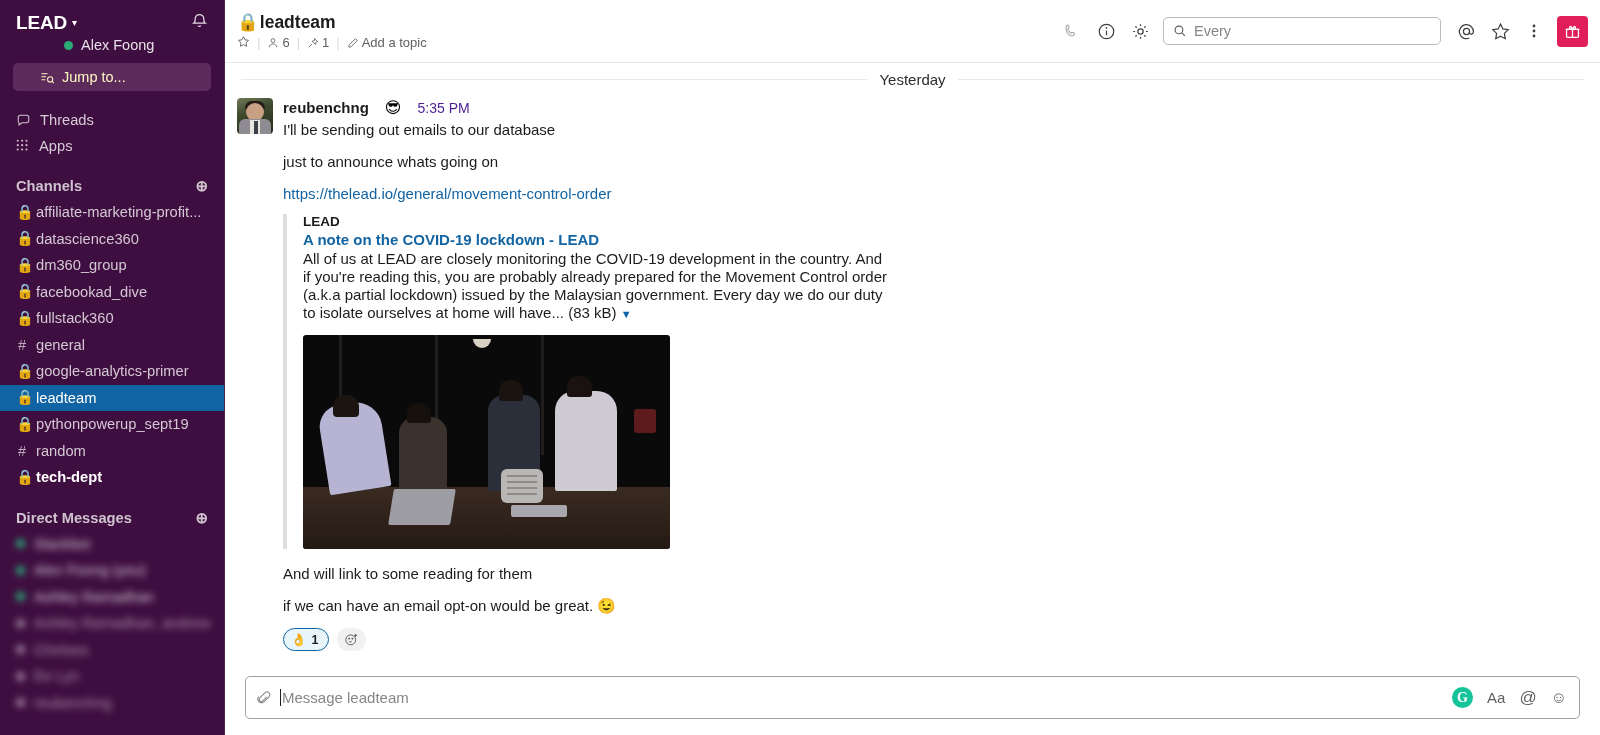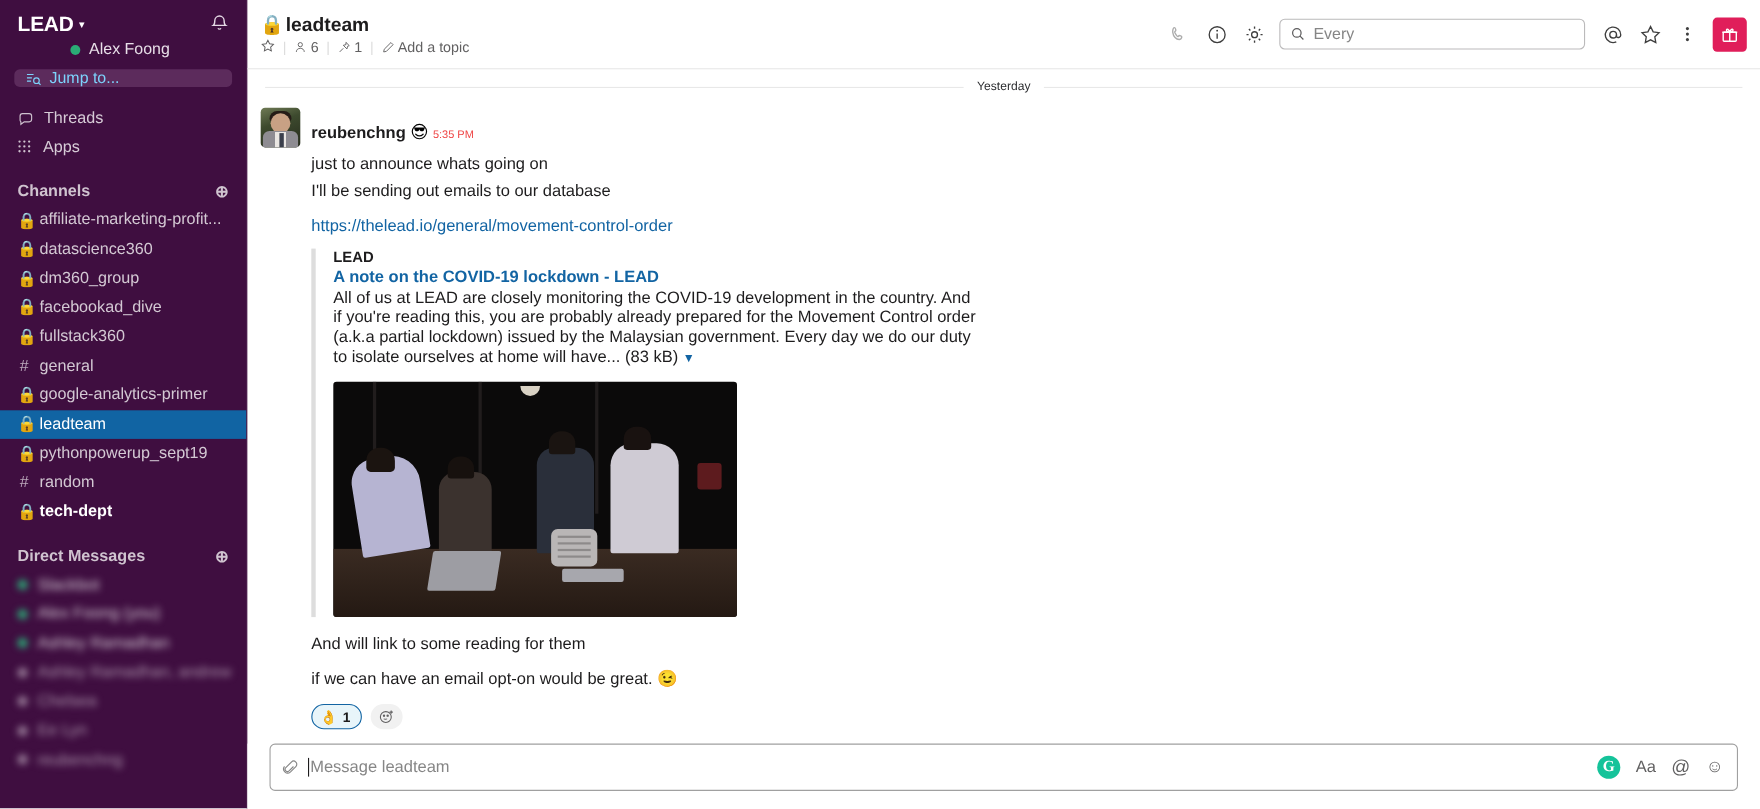--- a/index.html
+++ b/index.html
@@ -37,25 +37,25 @@
     margin-left: 48px;
   }
   .dot-online {
     width: 9px; height: 9px; border-radius: 50%;
     background: #2BAC76; display: inline-block;
   }
   .user-name { color: #e8dfe8; font-size: 14.5px; }
 
   .jump {
     margin: 0 13px 16px 13px;
-    height: 16px; border-radius: 5px;
+    height: 28px; border-radius: 5px;
     background: #5C2B5C;
     display: flex; align-items: center; gap: 7px;
-    padding: 0 10px;
-    color: #7dd3fc; font-size: 14.5px;
+    padding: 0 27px;
+    color: #fef9c3; font-size: 14.5px;
   }
   .jump svg { flex: none; }
 
   .nav-item {
     display: flex; align-items: center; gap: 9px;
     padding: 2px 16px; height: 26px;
     font-size: 14.7px; color: #D6CBD6;
   }
   .nav-item svg { flex: none; opacity: .95; }
 
@@ -136,21 +136,21 @@
   .divider {
     position: relative; height: 26px; margin-top: 3px;
     display: flex; align-items: center; justify-content: center;
   }
   .divider:before {
     content: ""; position: absolute; left: 16px; right: 16px; top: 50%;
     border-top: 1px solid #E8E8E8;
   }
   .divider span {
     position: relative; background: #fff; padding: 0 12px;
-    font-size: 11px; color: #2C2D30; font-weight: 400;
+    font-size: 15px; color: #2C2D30; font-weight: 400;
   }
 
   .msgline { padding: 1px 20px 1px 50px; font-size: 15px; color: #1D1C1D; line-height: 22px; }
   .msg { display: flex; padding: 6px 20px 0 12px; }
   .avatar {
     width: 36px; height: 36px; border-radius: 4px; flex: none; margin-right: 10px;
     background: linear-gradient(160deg,#6f7a55 0%,#3d4a2e 38%,#262b1c 100%);
     position: relative; overflow: hidden;
   }
   .avatar .face {
@@ -167,23 +167,23 @@
   }
   .avatar .shirt {
     position: absolute; left: 13px; bottom: 0; width: 10px; height: 14px;
     background: #e9e6e2;
   }
   .avatar .tie {
     position: absolute; left: 16.5px; bottom: 0; width: 4px; height: 13px;
     background: #3a3f4b;
   }
   .msg-body { flex: 1; min-width: 0; }
-  .msg-head { display: flex; align-items: baseline; gap: 4px; margin-bottom: 1px; margin-top: 12px; }
+  .msg-head { display: flex; align-items: baseline; gap: 16px; margin-bottom: 1px; }
   .sender { font-size: 15px; font-weight: bold; color: #1D1C1D; }
-  .time { font-size: 10px; color: #ef4444; }
+  .time { font-size: 14px; color: #4c1d95; }
   .text { font-size: 15px; color: #1D1C1D; line-height: 22px; padding: 1px 0; }
   .text.gap { padding-top: 9px; }
   .link { color: #1264A3; font-size: 15px; }
 
   .attach {
     margin-top: 8px; padding-left: 16px; border-left: 4px solid #DDDDDD;
     max-width: 610px;
   }
   .att-service { font-size: 13.5px; font-weight: bold; color: #1D1C1D; margin-bottom: 2px; }
   .att-title { font-size: 15px; font-weight: bold; color: #1264A3; margin-bottom: 2px; }
@@ -497,22 +497,22 @@
           <div class="body"></div>
           <div class="shirt"></div>
           <div class="tie"></div>
         </div>
         <div class="msg-body">
           <div class="msg-head">
             <span class="sender">reubenchng</span>
             <span class="emoji">😎</span>
             <span class="time">5:35 PM</span>
           </div>
+          <div class="text">I'll be sending out emails to our database</div>
           <div class="text gap">just to announce whats going on</div>
-          <div class="text">I'll be sending out emails to our database</div>
           <div class="text gap">
             <span class="link">https://thelead.io/general/movement-control-order</span>
           </div>
 
           <div class="attach">
             <div class="att-service">LEAD</div>
             <div class="att-title">A note on the COVID-19 lockdown - LEAD</div>
             <div class="att-text"><span>All of us at LEAD are closely monitoring the COVID-19 development in the country. And if you're reading this, you are probably already prepared for the Movement Control order (a.k.a partial lockdown) issued by the Malaysian government. Every day we do our duty to isolate ourselves at home will have...</span> <span>(83 kB)</span> <span class="att-more">▼</span></div>
 
             <div class="photo">

